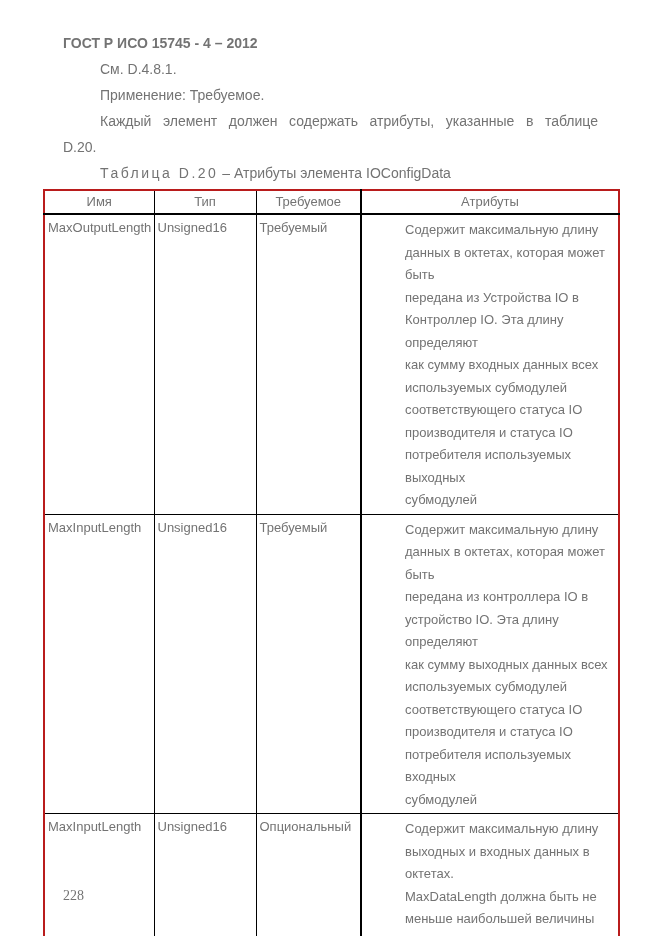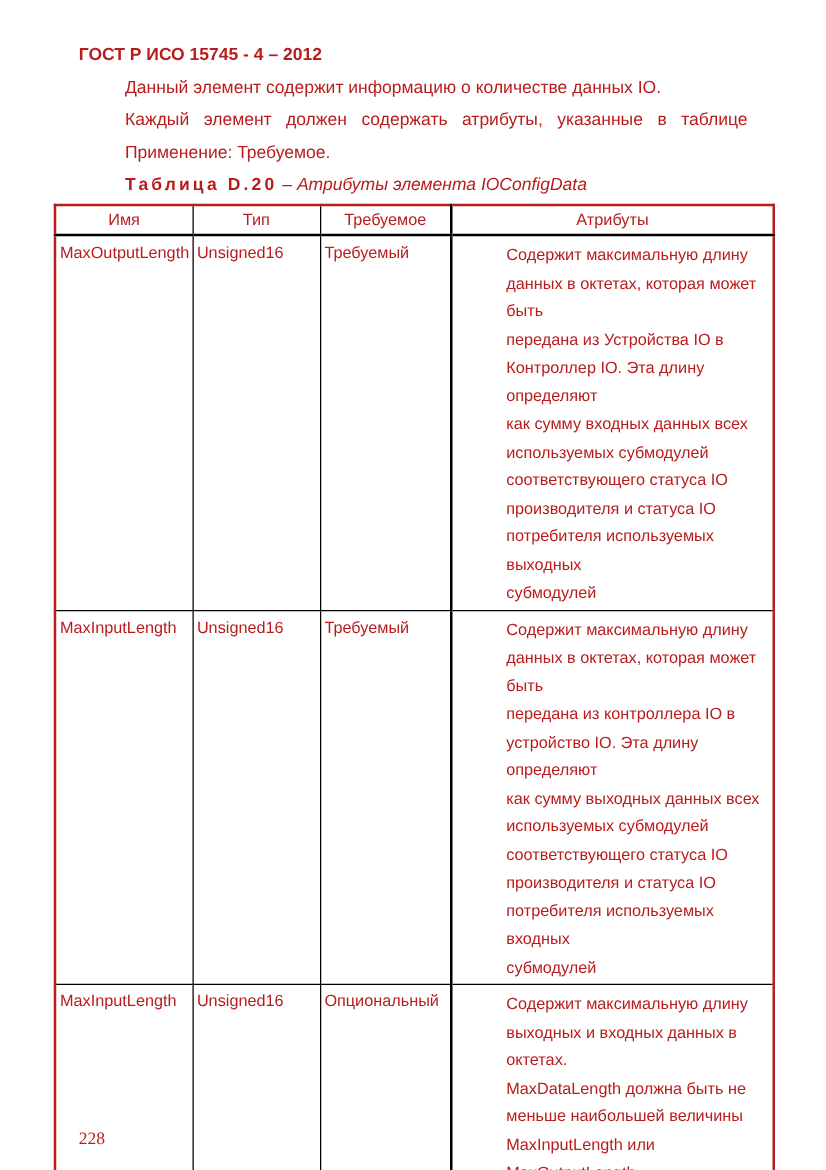--- a/index.html
+++ b/index.html
@@ -2,21 +2,21 @@
 <html><head>
 <meta charset="utf-8">
 <style>
   * { margin: 0; padding: 0; box-sizing: border-box; }
   html, body { background: #ffffff; }
   .page {
     position: relative;
     width: 661px;
     height: 936px;
     background: #ffffff;
-    color: #b91c1c;
+    color: #737373;
     font-family: "Liberation Sans", sans-serif;
     font-size: 14px;
     overflow: hidden;
     padding-top: 30px;
   }
   .doc-header {
     margin-left: 63px;
     font-weight: bold;
     line-height: 26px;
   }
@@ -31,22 +31,22 @@
   .para.justified {
     text-align: justify;
     text-align-last: justify;
   }
   .para.no-indent { text-indent: 0; }
   .table-caption {
     margin-left: 100px;
     line-height: 26px;
     margin-bottom: 3px;
   }
-  .caption-label { letter-spacing: 2.5px; font-weight: bold; }
-  .caption-rest { margin-left: 4px; font-style: italic; }
+  .caption-label { letter-spacing: 2.5px; }
+  .caption-rest { margin-left: 4px; }
   table.attr-table {
     border-collapse: collapse;
     table-layout: fixed;
     margin-left: 43px;
     width: 575px;
     font-size: 13px;
   }
   table.attr-table col.c-name  { width: 110px; }
   table.attr-table col.c-type  { width: 102px; }
   table.attr-table col.c-usage { width: 105px; }
@@ -70,39 +70,40 @@
   td .cell-line { white-space: nowrap; line-height: 20px; }
   td .desc-text {
     white-space: pre-line;
     line-height: 22.5px;
     padding-top: 1px;
     margin-left: 40px;
   }
   .page-number {
     position: absolute;
     left: 63px;
-    bottom: 16px;
+    bottom: 32px;
     font-family: "Liberation Serif", serif;
     font-size: 14px;
   }
 </style>
 </head>
 <body>
 
 <div class="page">
 
   <div class="doc-header">ГОСТ Р ИСО 15745 - 4 – 2012</div>
 
+  <div class="para">См. D.4.8.1.</div>
 
 
-  <div class="para">Данный элемент содержит информацию о количестве данных IO.</div>
+
+  <div class="para">Применение: Требуемое.</div>
 
   <div class="para justified">Каждый элемент должен содержать атрибуты, указанные в таблице</div>
-
-  <div class="para">Применение: Требуемое.</div>
+  <div class="para no-indent">D.20.</div>
 
   <div class="table-caption">
     <span class="caption-label">Таблица D.20</span><span class="caption-rest">– Атрибуты элемента IOConfigData</span>
   </div>
 
   <table class="attr-table">
     <colgroup>
       <col class="c-name">
         <col class="c-type">
         <col class="c-usage">

